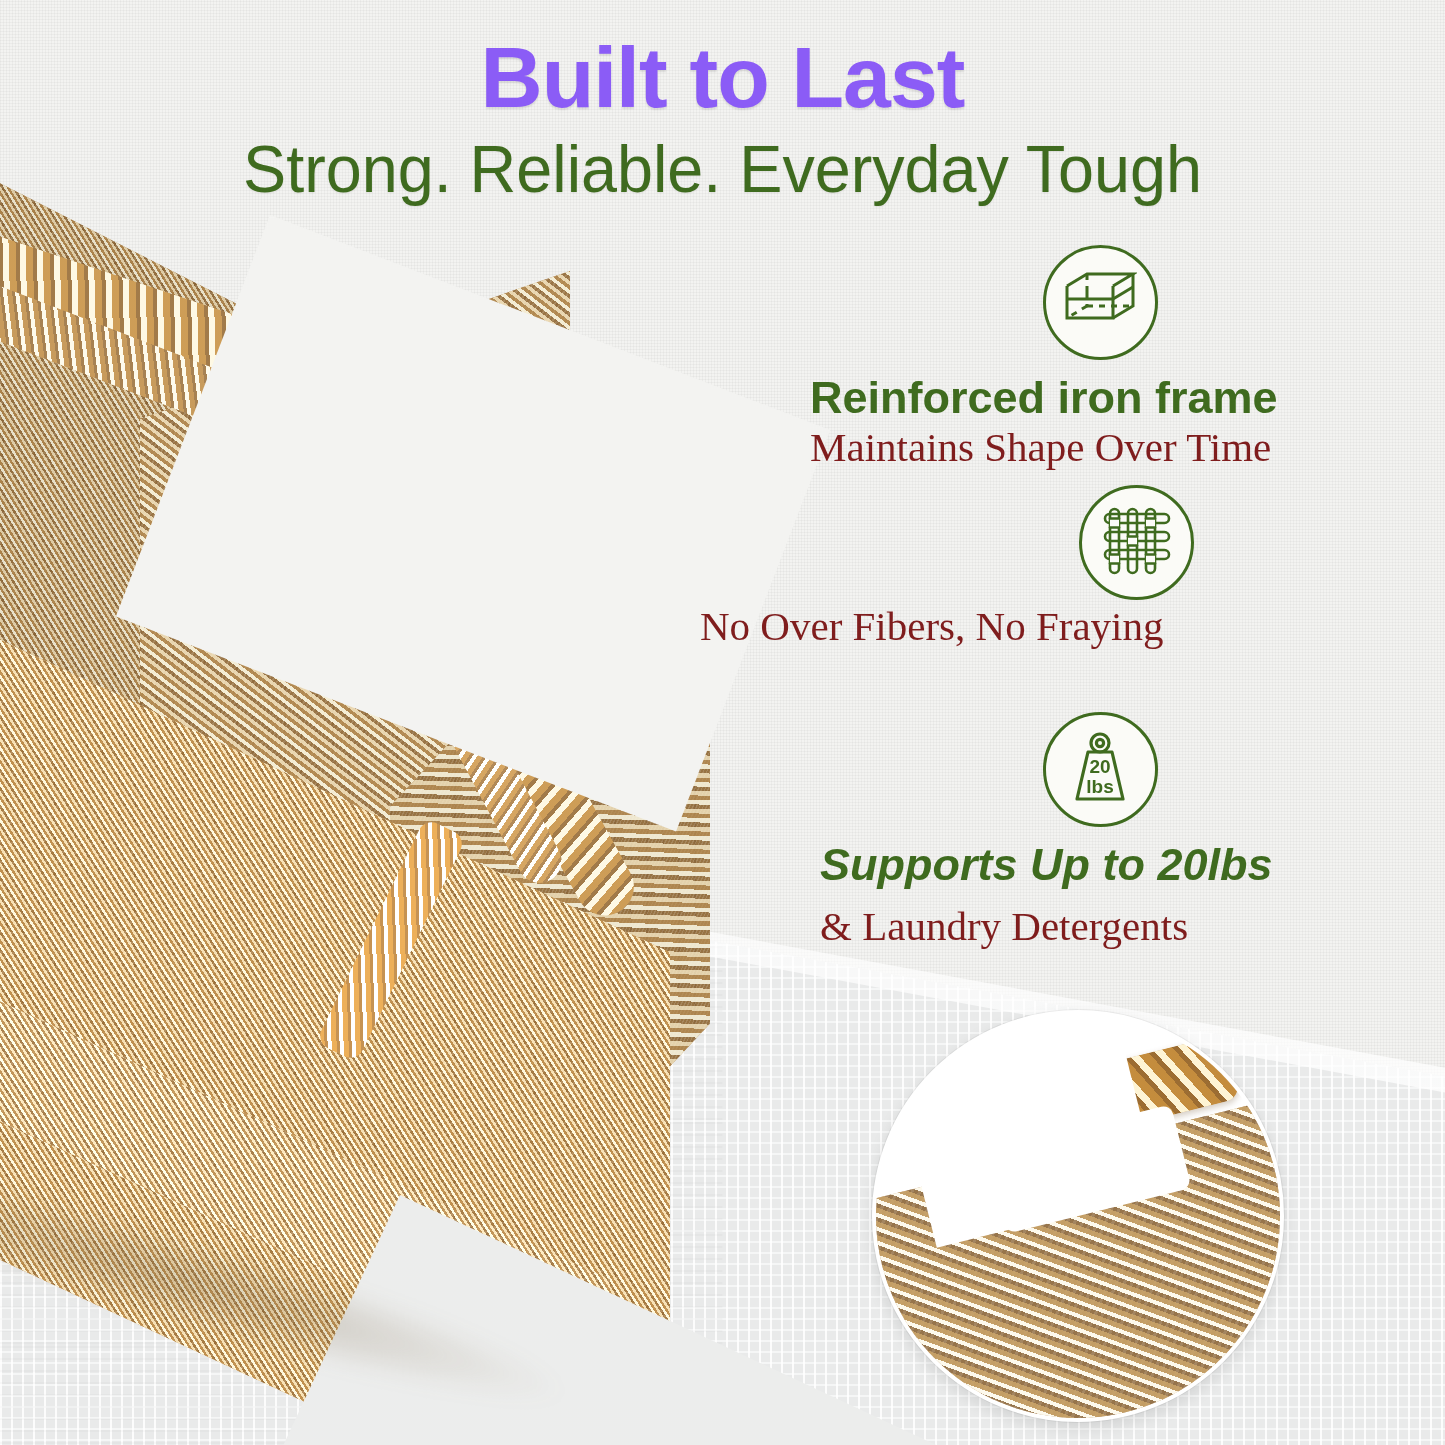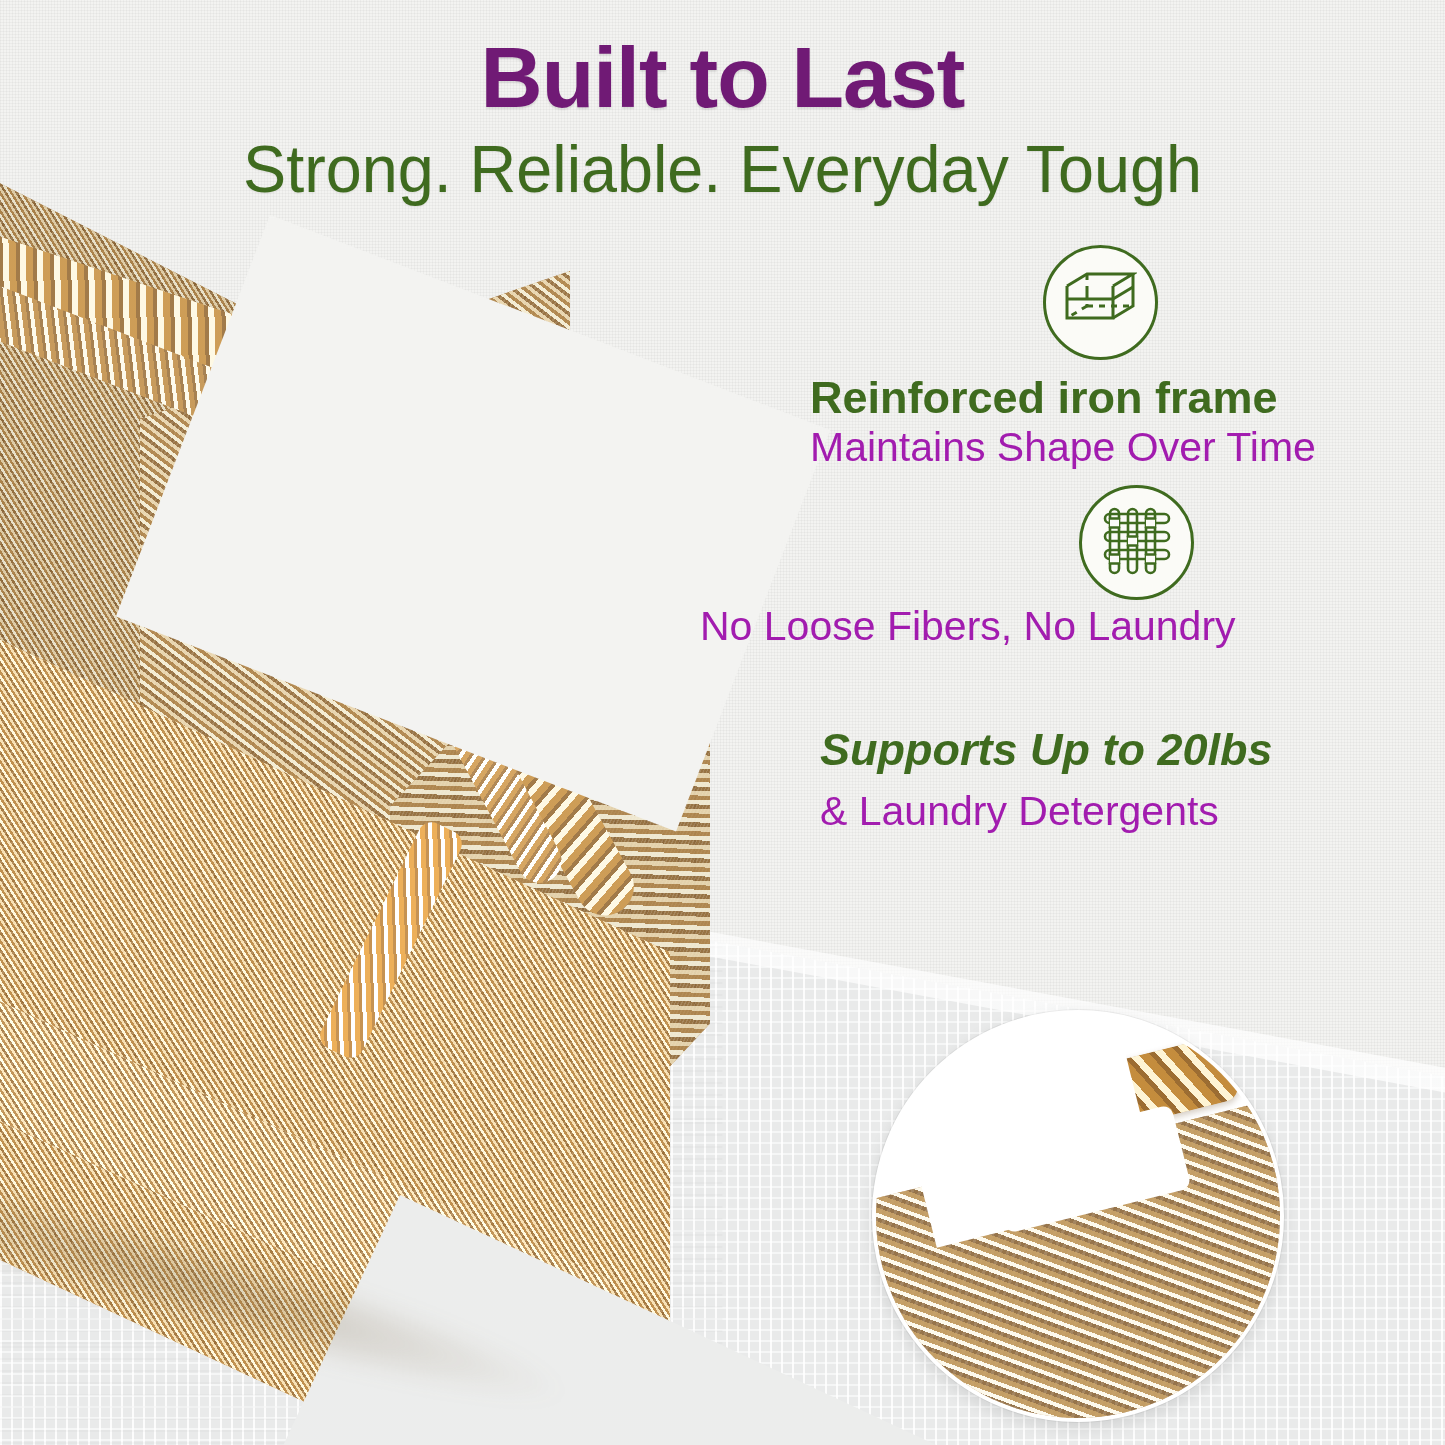--- a/index.html
+++ b/index.html
@@ -186,21 +186,21 @@
     transform: rotate(25deg);
     transform-origin: left top;
   }
 
   
   .title {
     position: absolute;
     left: 0; right: 0;
     top: 34px;
     text-align: center;
-    color: #701a75;
+    color: #8b5cf6;
     font-size: 86px;
     font-weight: bold;
     letter-spacing: -1px;
     line-height: 1;
     text-shadow: 0 2px 2px rgba(0,0,0,.10);
   }
   .subtitle {
     position: absolute;
     left: 0; right: 0;
     top: 136px;
@@ -227,25 +227,26 @@
     box-sizing: border-box;
   }
   .feat-head {
     color: #3f6b1f;
     font-weight: bold;
     line-height: 1.05;
     margin-top: 14px;
     white-space: nowrap;
   }
   .feat-sub {
-    color: #a21caf;
+    color: #7f1d1d;
     font-weight: normal;
     line-height: 1.12;
     margin-top: 4px;
     white-space: nowrap;
+    font-family: Liberation Serif, serif;
   }
 
   #feature-1 { left: 810px; top: 245px; width: 580px; }
   #feature-1 .feat-head { font-size: 45px; }
   #feature-1 .feat-sub  { font-size: 41px; }
 
   #feature-2 { left: 700px; top: 485px; width: 745px; }
   #feature-2 .icon-circle { margin-left: 379px; }
   #feature-2 .feat-head { font-size: 45px; letter-spacing: -.6px; }
   #feature-2 .feat-sub  { font-size: 41px; }
@@ -384,24 +385,35 @@
             <line x1="45" y1="22.5" x2="54" y2="22.5"></line>
           <line x1="27" y1="31.5" x2="36" y2="31.5"></line>
             <line x1="27" y1="40.5" x2="36" y2="40.5"></line>
           <line x1="9" y1="49.5" x2="18" y2="49.5"></line>
             <line x1="9" y1="58.5" x2="18" y2="58.5"></line>
           <line x1="45" y1="49.5" x2="54" y2="49.5"></line>
             <line x1="45" y1="58.5" x2="54" y2="58.5"></line>
         </svg>
       </span>
     </div>
-    <div class="feat-sub">No Loose Fibers, No Laundry</div>
+    <div class="feat-sub">No Over Fibers, No Fraying</div>
   </div>
 
   <div class="feature" id="feature-3">
+    <div class="icon-circle">
+      <span>
+        <svg width="76" height="74" viewBox="0 0 76 74" fill="none" stroke="#3f6b1f" stroke-width="3.2">
+          <circle cx="38" cy="12" r="9"></circle>
+          <circle cx="38" cy="12" r="3.6"></circle>
+          <path d="M26 21 L50 21 L61 68 L15 68 Z" stroke-linejoin="round"></path>
+          <text x="38" y="42" text-anchor="middle" font-family="'Liberation Sans', sans-serif" font-size="19" font-weight="bold" fill="#3f6b1f" stroke="none">20</text>
+          <text x="38" y="62" text-anchor="middle" font-family="'Liberation Sans', sans-serif" font-size="19" font-weight="bold" fill="#3f6b1f" stroke="none">lbs</text>
+        </svg>
+      </span>
+    </div>
     <div class="feat-head">Supports Up to 20lbs</div>
     <div class="feat-sub" style="margin-top:16px">&amp; Laundry Detergents</div>
   </div>
 
   <div class="inset">
     <div class="inset-weave"></div>
     <div class="inset-handle-bar"></div>
     <div class="inset-hole"></div>
     <div class="inset-hole2"></div>
   </div>

